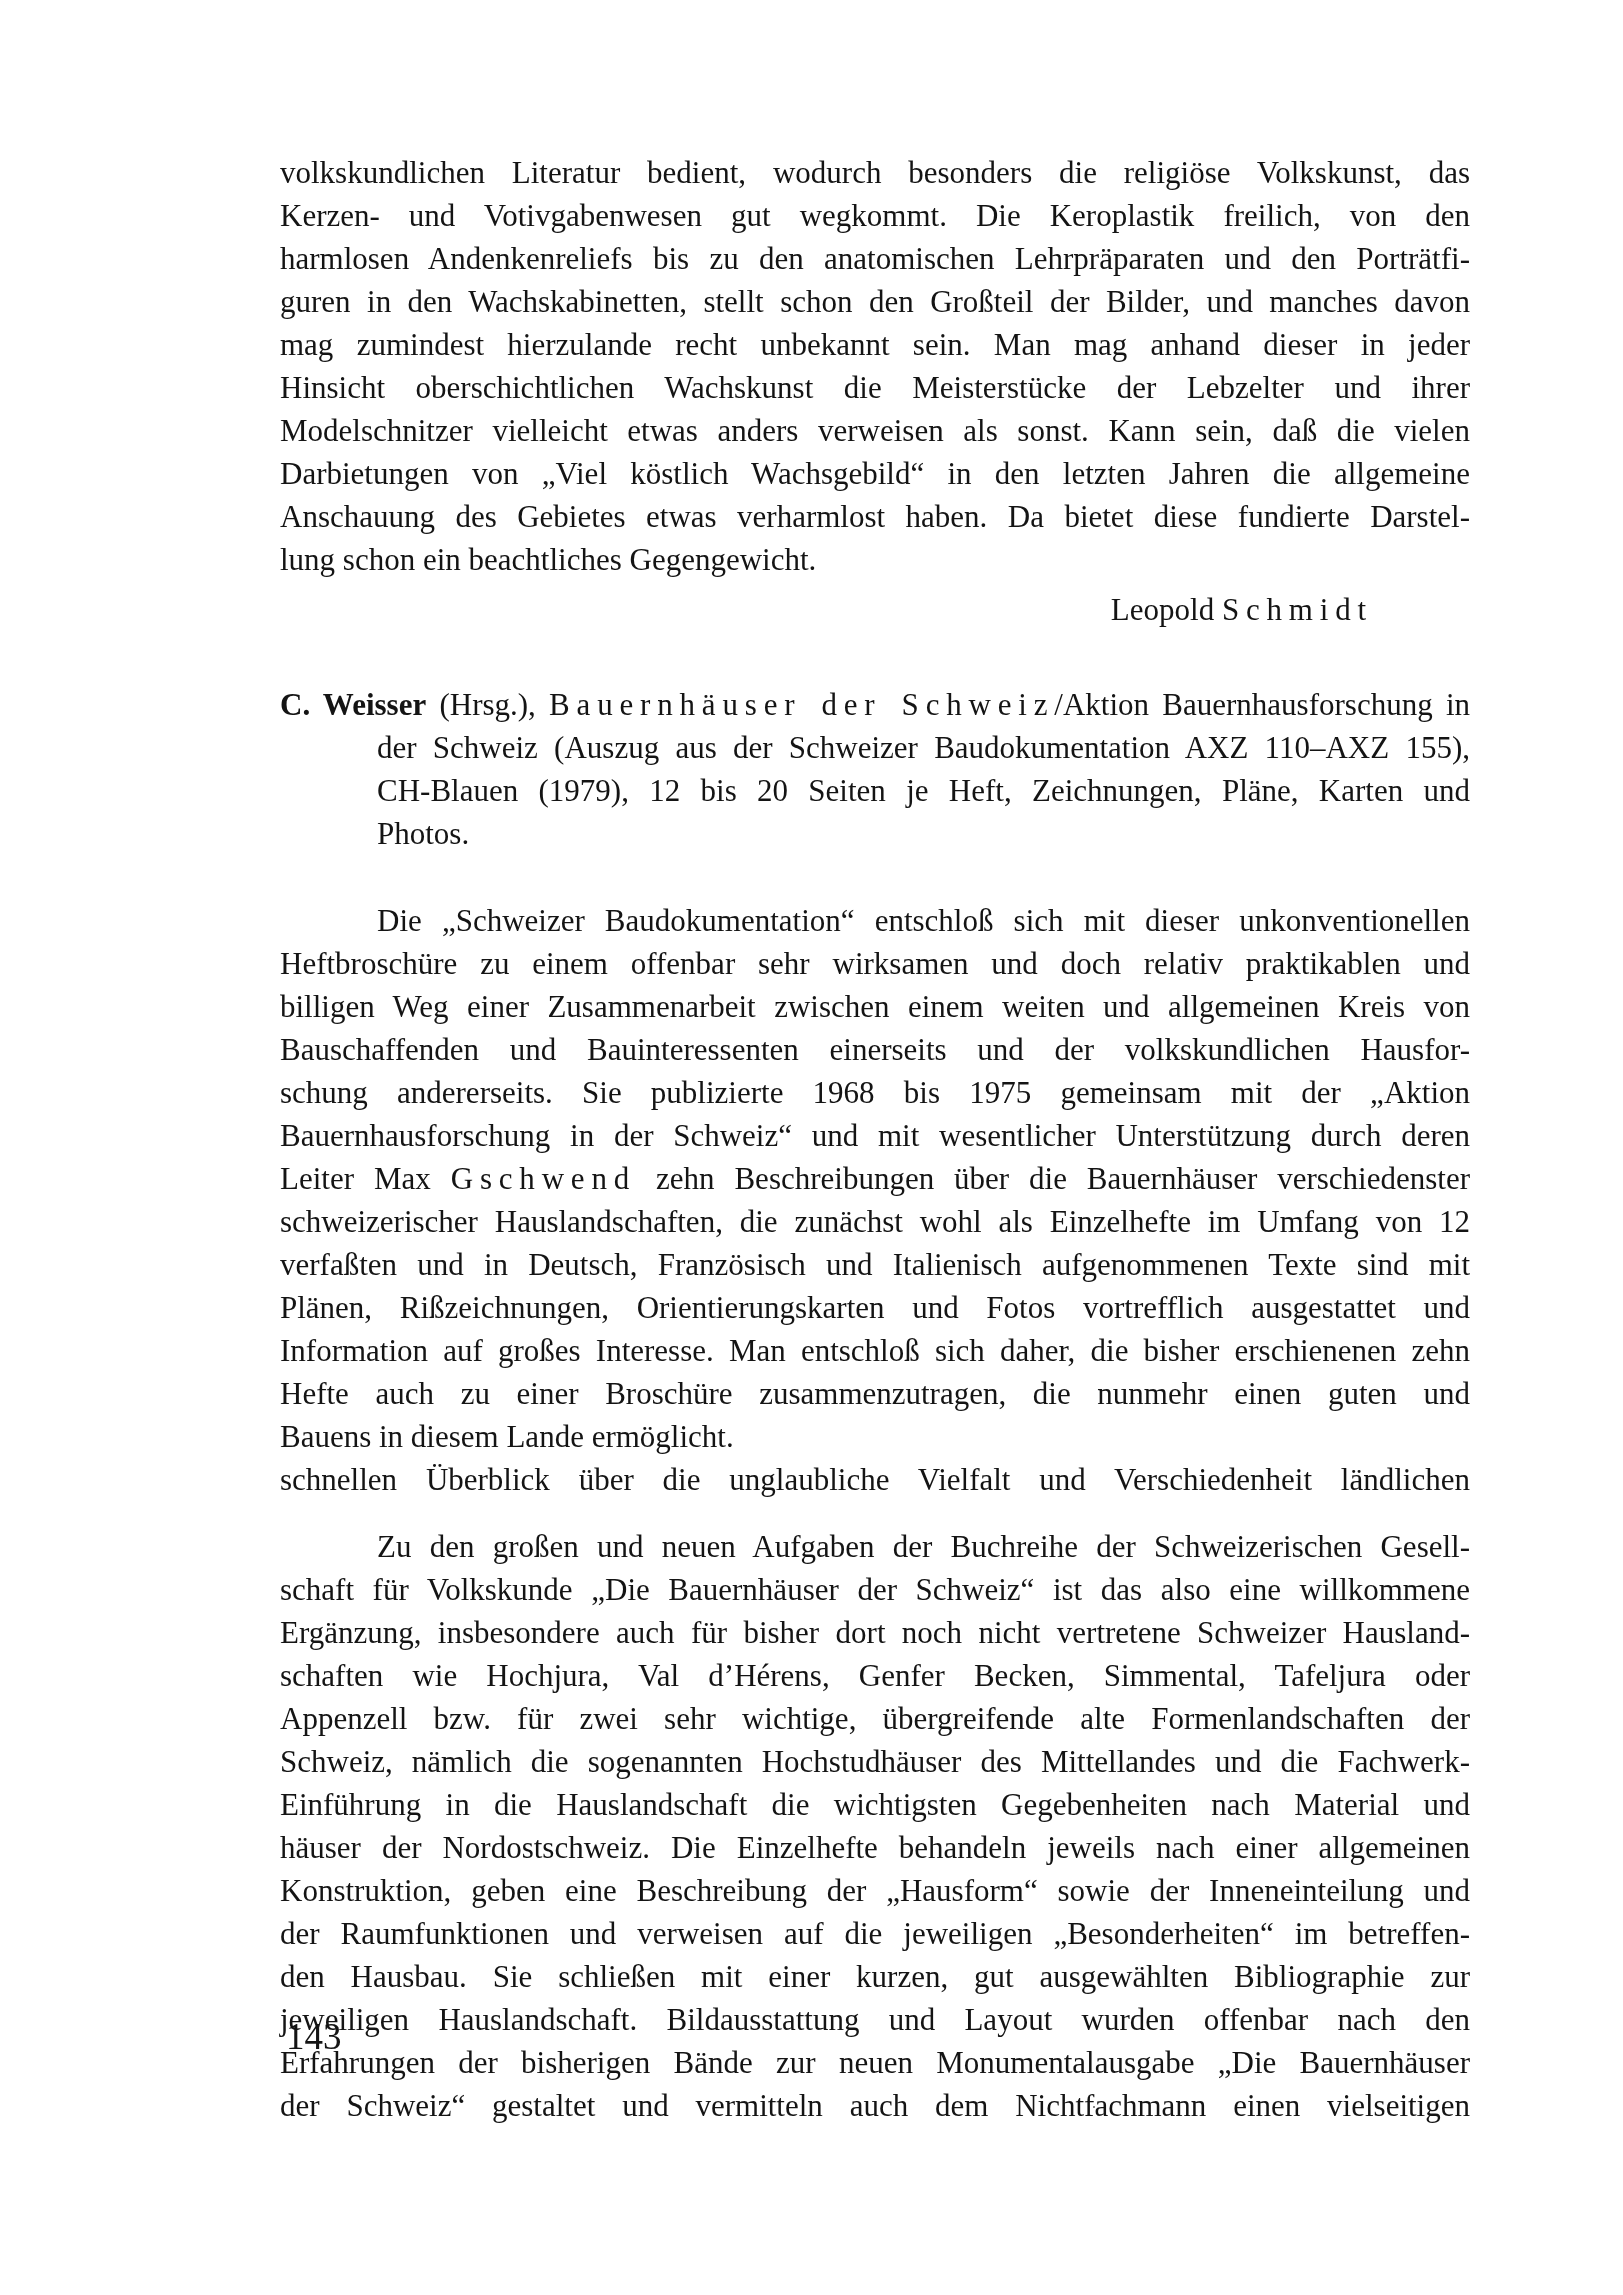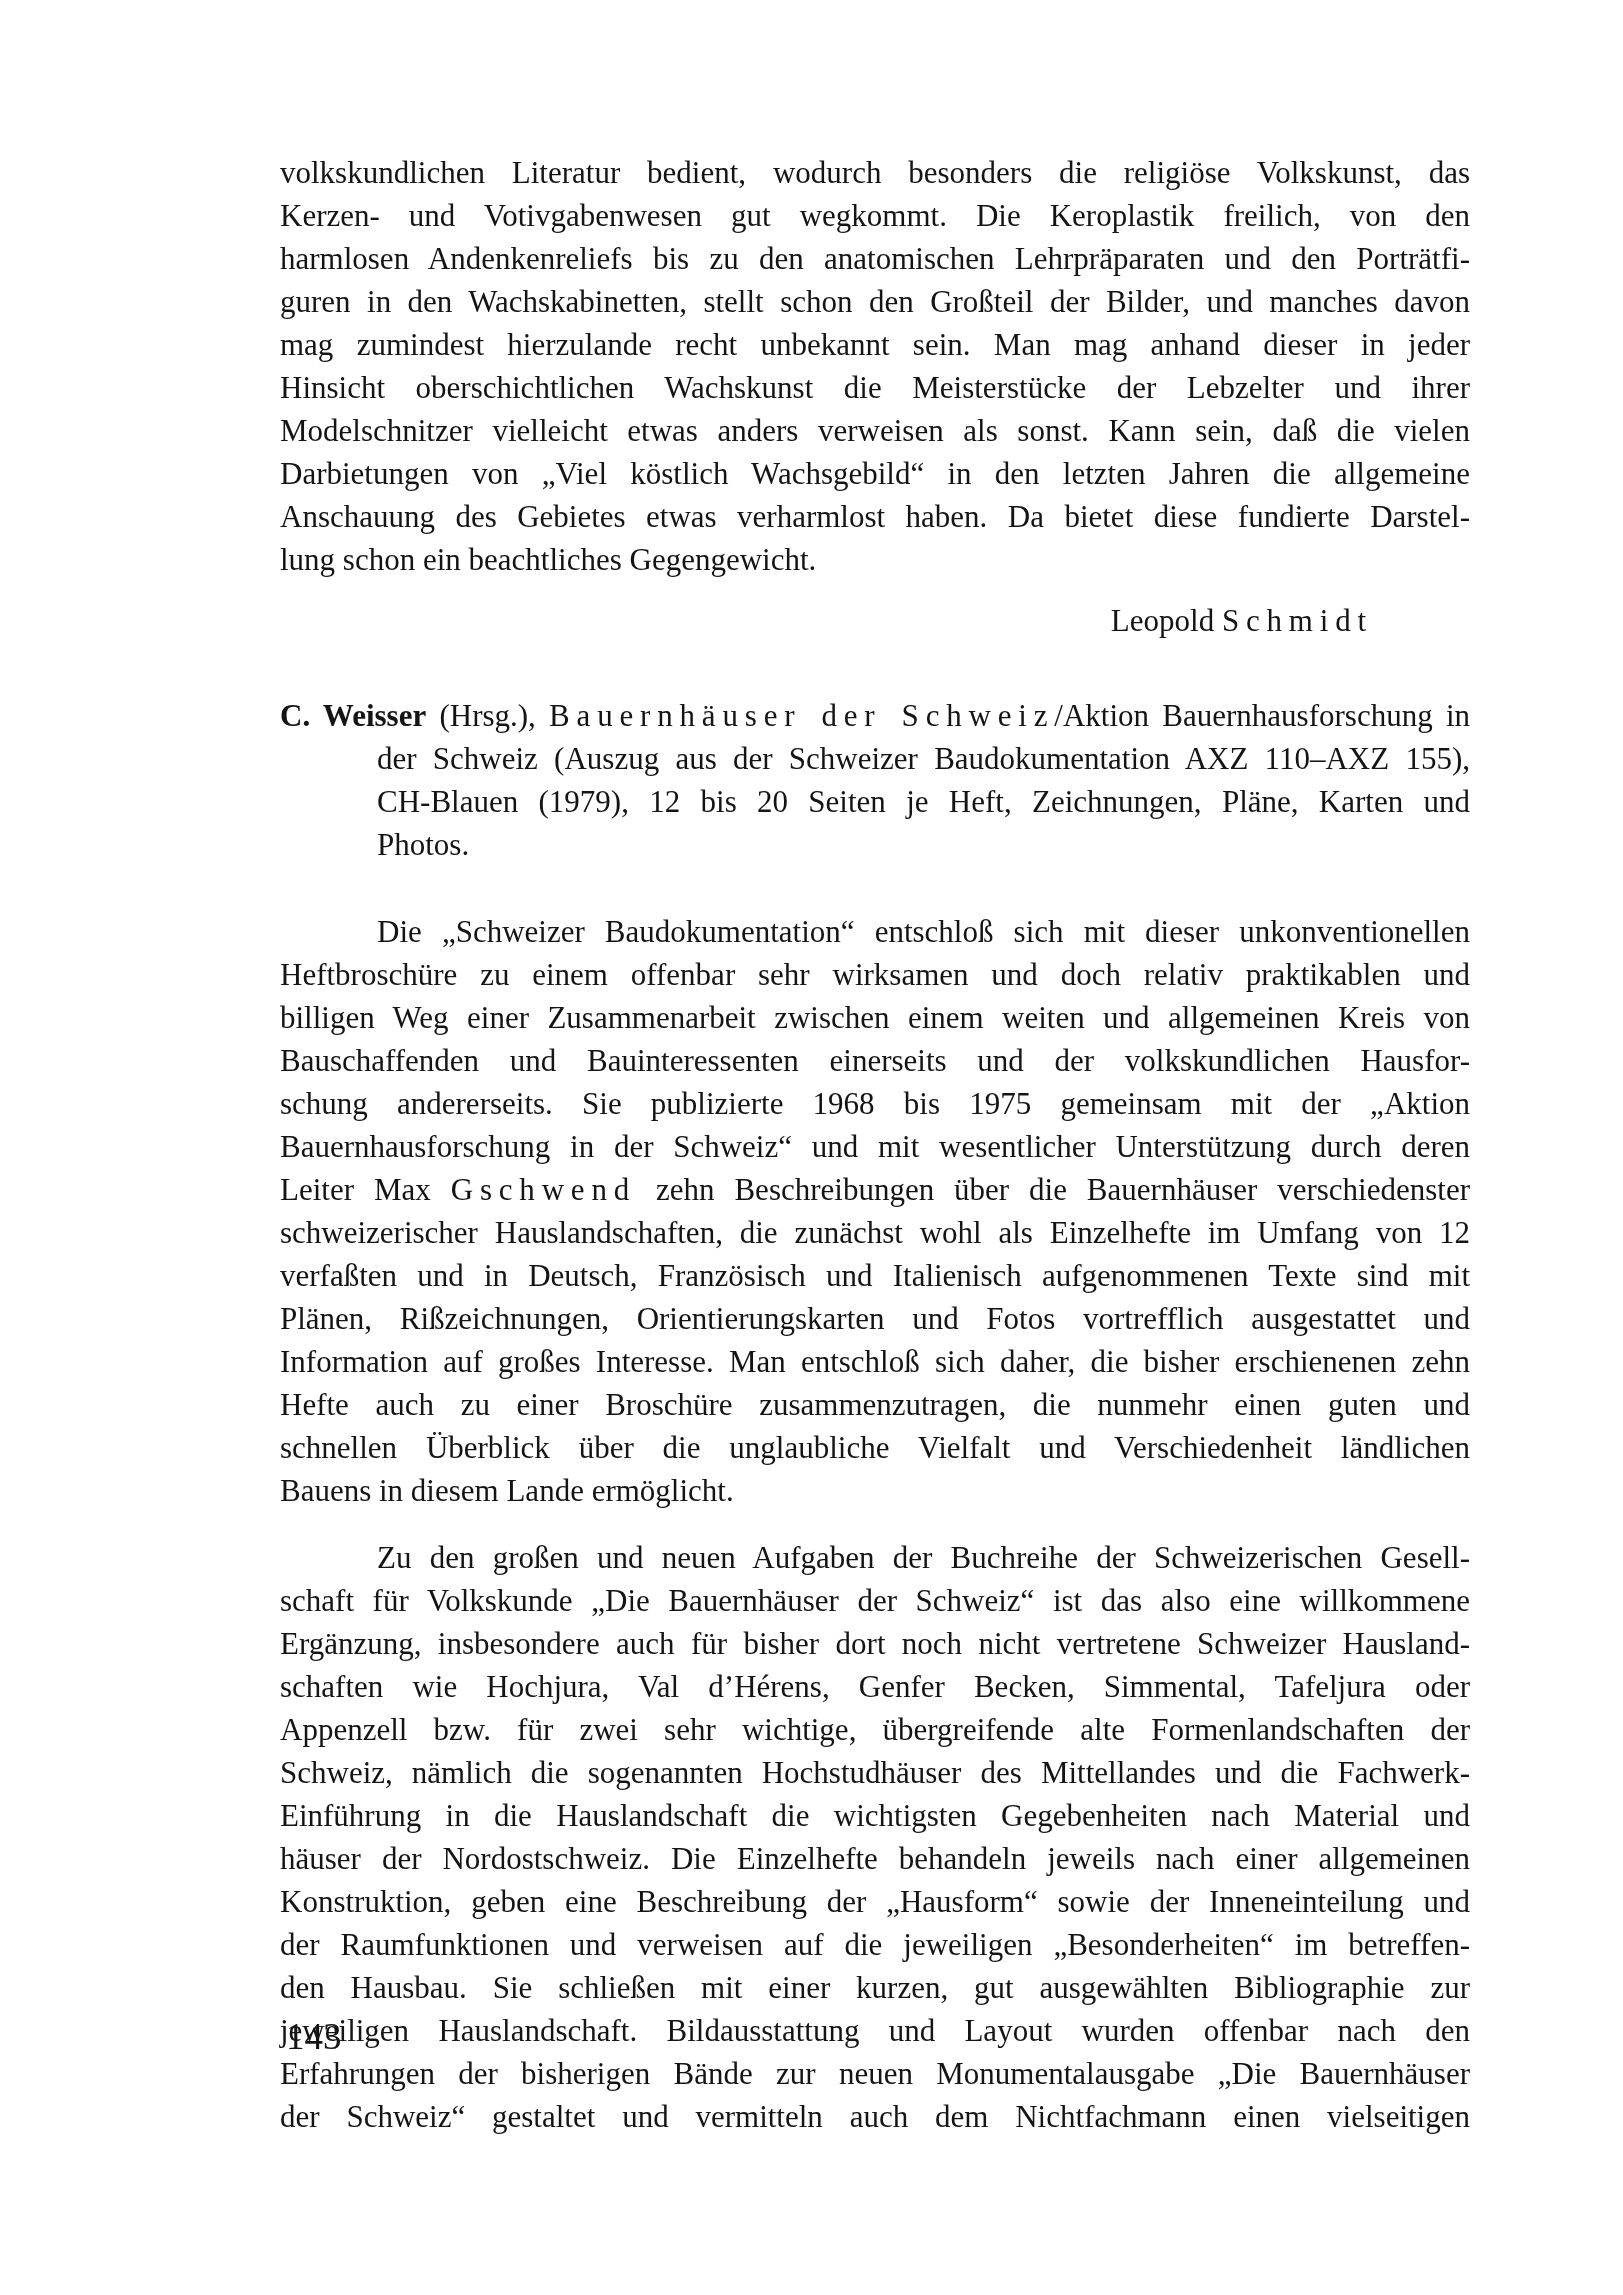--- a/index.html
+++ b/index.html
@@ -4,21 +4,21 @@
   <style>
     html, body { margin: 0; padding: 0; background: #ffffff; }
     body { width: 1623px; height: 2295px; position: relative; overflow: hidden; }
     .page {
       position: absolute; left: 280px; top: 151px; width: 1190px;
       font-family: "Liberation Serif", "DejaVu Serif", serif;
       font-size: 31px; line-height: 43px; color: #141414;
     }
     .line { display: block; white-space: nowrap; text-align: justify; text-align-last: justify; height: 43px; }
     .line.last { text-align-last: left; }
-    .signature { display: block; text-align: right; padding-right: 97px; margin-top: 18px; height: 43px; }
+    .signature { display: block; text-align: right; padding-right: 97px; margin-top: 7px; height: 43px; }
     .spaced { letter-spacing: 0.22em; }
     .bib { margin-top: 52px; }
     .bib .line.indent { padding-left: 97px; }
     .para { margin-top: 44px; }
     .para .line.first { text-indent: 97px; }
     .para2 { margin-top: 24px; }
     .page-number {
       position: absolute; left: 286px; top: 2015px;
       font-family: "Liberation Serif", "DejaVu Serif", serif;
       font-size: 37px; color: #141414;
@@ -57,22 +57,22 @@
     <span class="line">billigen Weg einer Zusammenarbeit zwischen einem weiten und allgemeinen Kreis von</span>
     <span class="line">Bauschaffenden und Bauinteressenten einerseits und der volkskundlichen Hausfor-</span>
     <span class="line">schung andererseits. Sie publizierte 1968 bis 1975 gemeinsam mit der „Aktion</span>
     <span class="line">Bauernhausforschung in der Schweiz“ und mit wesentlicher Unterstützung durch deren</span>
     <span class="line"><span style="white-space:pre">Leiter Max </span><span class="spaced">Gschwend</span><span style="white-space:pre"> zehn Beschreibungen über die Bauernhäuser verschiedenster</span></span>
     <span class="line">schweizerischer Hauslandschaften, die zunächst wohl als Einzelhefte im Umfang von 12</span>
     <span class="line">verfaßten und in Deutsch, Französisch und Italienisch aufgenommenen Texte sind mit</span>
     <span class="line">Plänen, Rißzeichnungen, Orientierungskarten und Fotos vortrefflich ausgestattet und</span>
     <span class="line">Information auf großes Interesse. Man entschloß sich daher, die bisher erschienenen zehn</span>
     <span class="line">Hefte auch zu einer Broschüre zusammenzutragen, die nunmehr einen guten und</span>
+    <span class="line last">Bauens in diesem Lande ermöglicht.</span>
     <span class="line">schnellen Überblick über die unglaubliche Vielfalt und Verschiedenheit ländlichen</span>
-    <span class="line last">Bauens in diesem Lande ermöglicht.</span>
   </div>
 
   <div class="para para2">
     <span class="line first">Zu den großen und neuen Aufgaben der Buchreihe der Schweizerischen Gesell-</span>
     <span class="line">schaft für Volkskunde „Die Bauernhäuser der Schweiz“ ist das also eine willkommene</span>
     <span class="line">Ergänzung, insbesondere auch für bisher dort noch nicht vertretene Schweizer Hausland-</span>
     <span class="line">schaften wie Hochjura, Val d’Hérens, Genfer Becken, Simmental, Tafeljura oder</span>
     <span class="line">Appenzell bzw. für zwei sehr wichtige, übergreifende alte Formenlandschaften der</span>
     <span class="line">Schweiz, nämlich die sogenannten Hochstudhäuser des Mittellandes und die Fachwerk-</span>
     <span class="line">Einführung in die Hauslandschaft die wichtigsten Gegebenheiten nach Material und</span>

